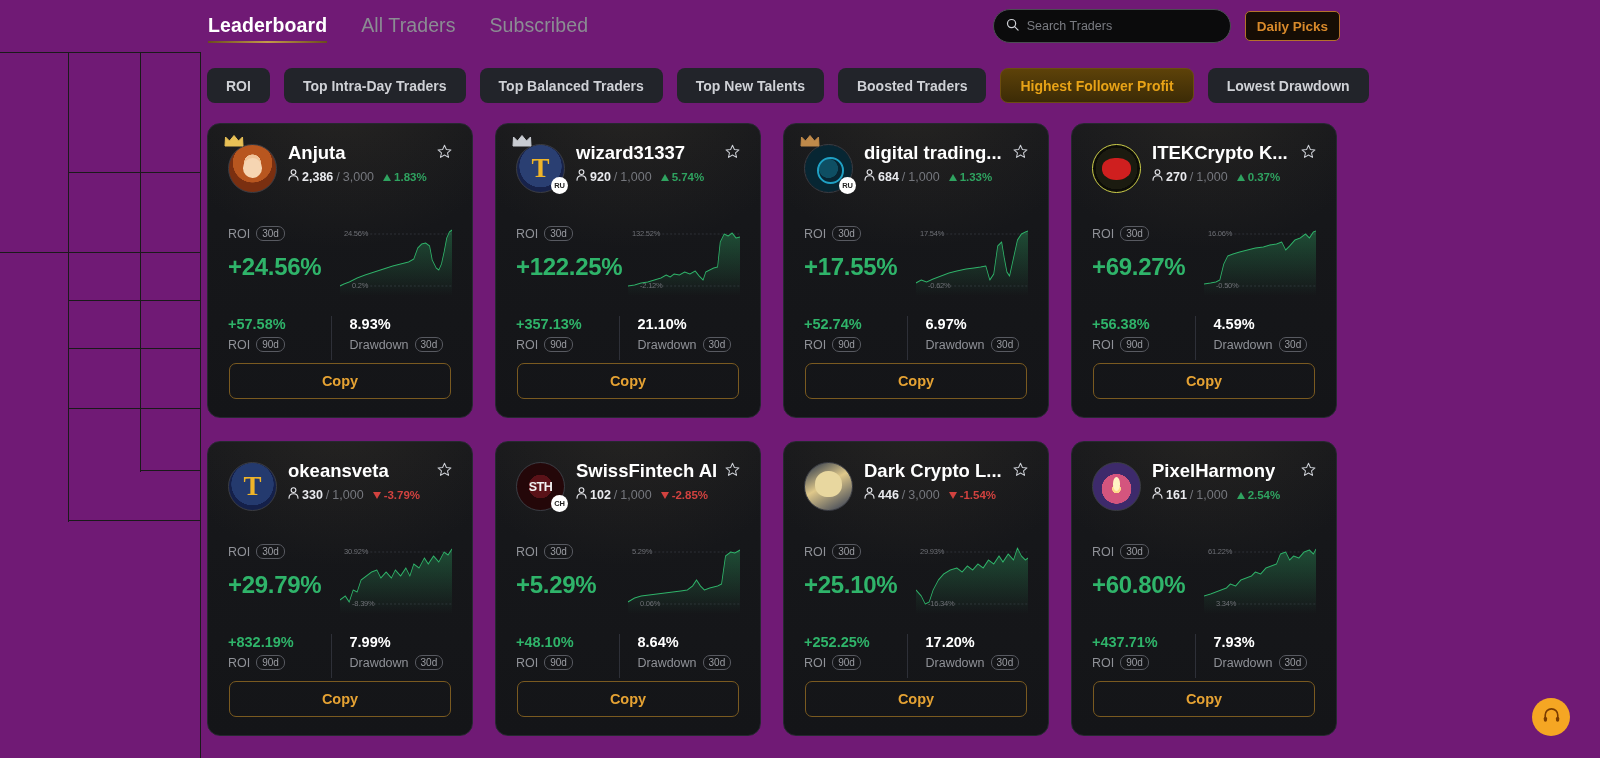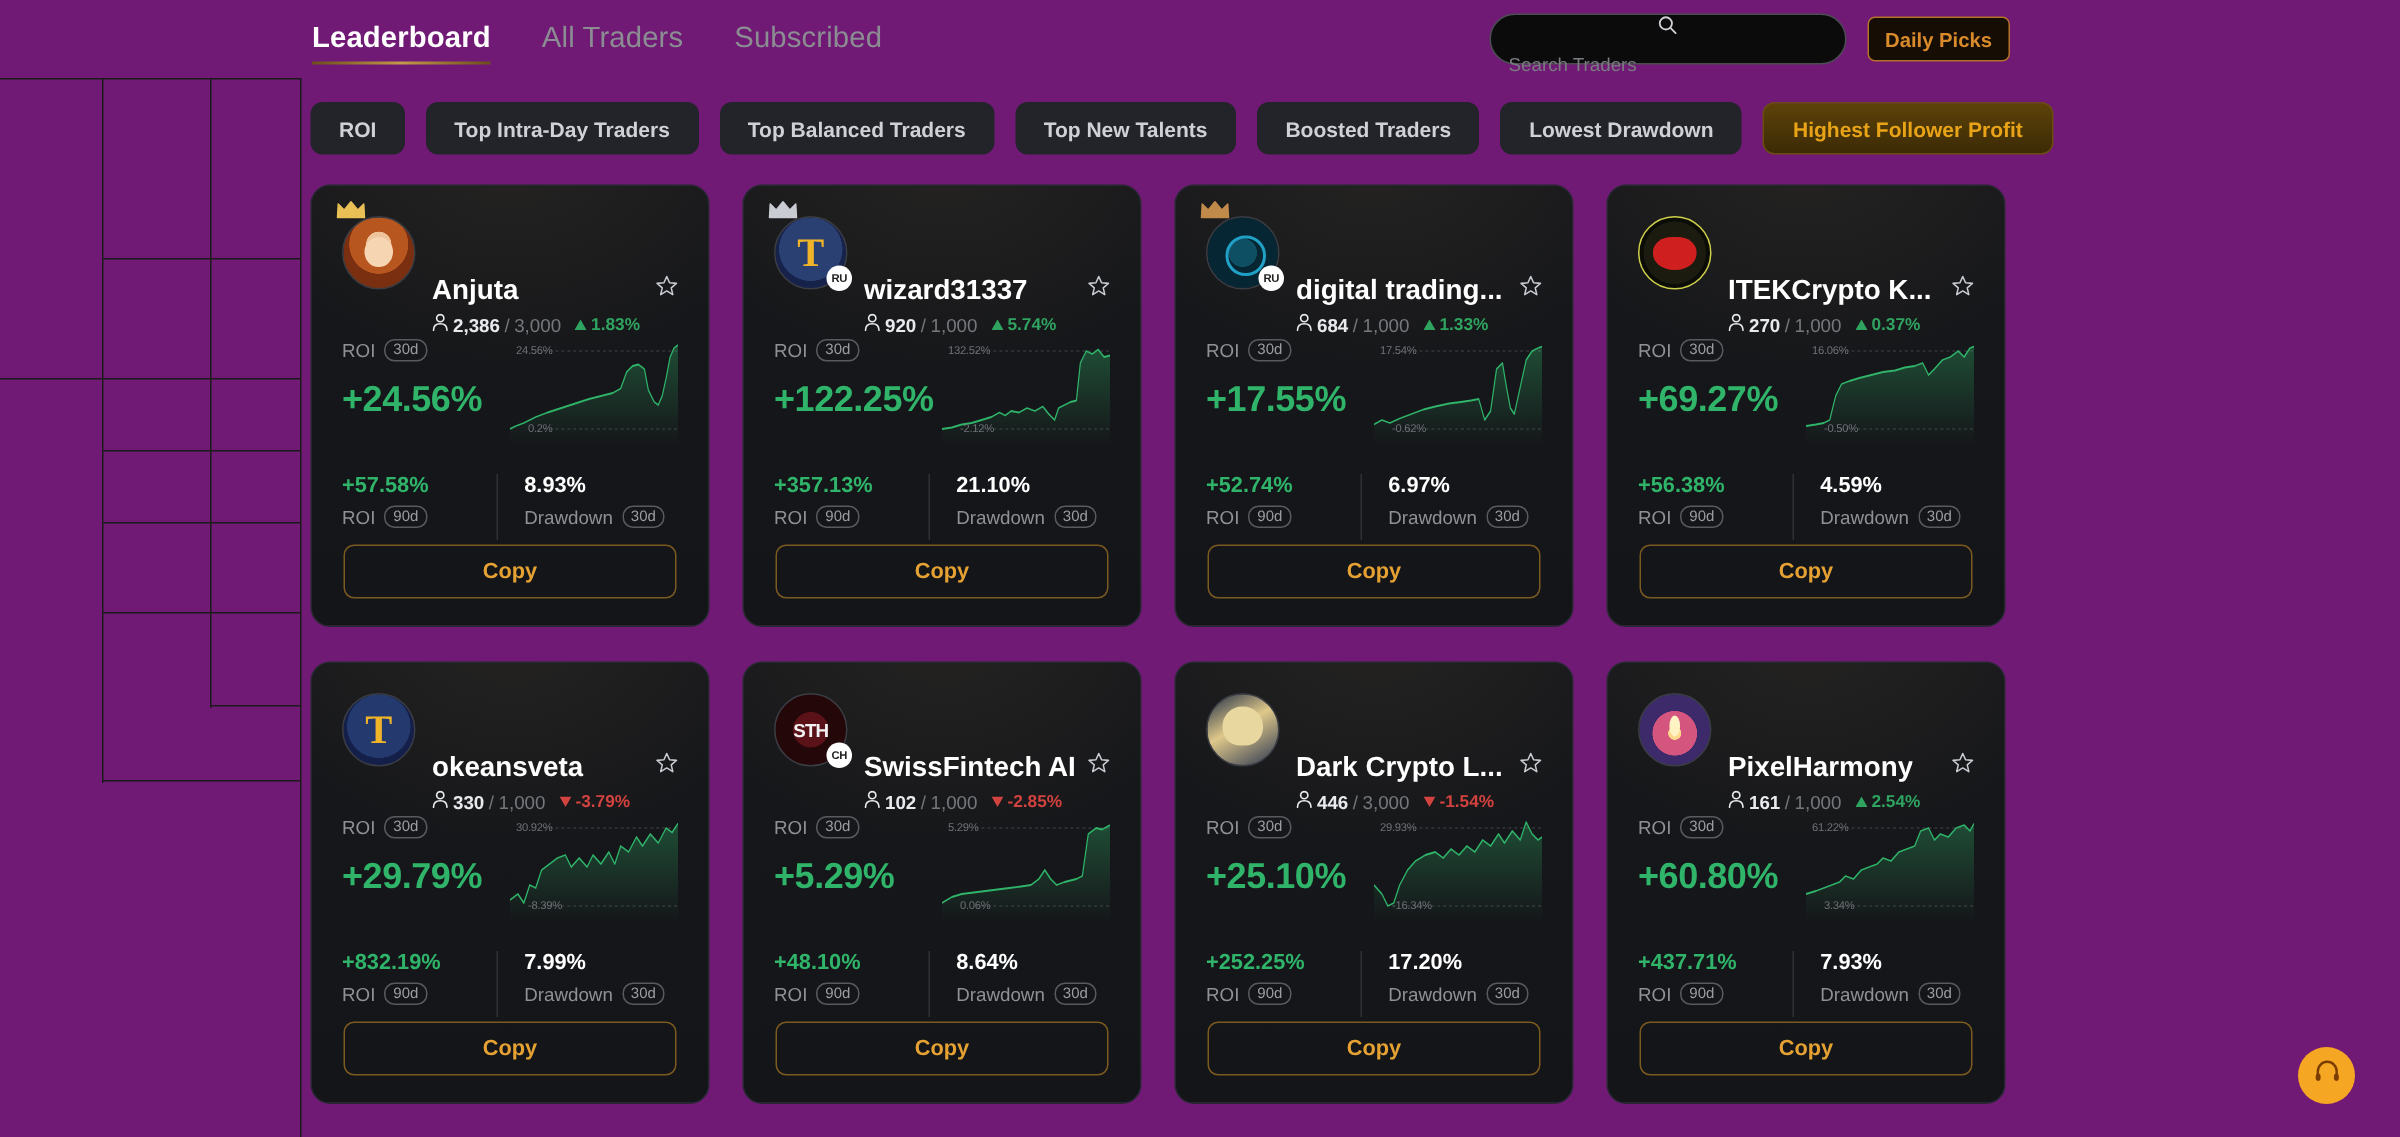--- a/index.html
+++ b/index.html
@@ -27,21 +27,21 @@
   }
   .tab.active { color: #ffffff; font-weight: 700; }
   .tab.active::after {
     content: ""; position: absolute; left: 0; right: 0; bottom: -6px; height: 2px;
     background: linear-gradient(90deg,#6b4c1d,#c49a4a,#6b4c1d);
   }
 
   .top-right { position: absolute; right: 260px; top: 9px; display: flex; align-items: center; gap: 14px; }
   .search-box {
     width: 238px; height: 34px; border: 1px solid #4b4d52; border-radius: 17px;
-    display: flex; align-items: center; padding: 0 12px; gap: 8px; background: #0b0b0c; flex-direction: column;
+    display: flex; align-items: center; padding: 0 12px; gap: 8px; background: #0b0b0c;
   }
   .search-box svg { flex: 0 0 auto; }
   .search-input {
     background: transparent; border: 0; outline: none; color: #d8d9dd;
     font-size: 12.5px; font-family: "Liberation Sans", sans-serif; width: 100%;
   }
   .search-input::placeholder { color: #7a7c82; }
   .daily-picks {
     height: 30px; padding: 0 11px; border: 1px solid #b4712a; border-radius: 5px;
     background: #160d05; color: #d98a2b; font-size: 13.5px; font-weight: 700;
@@ -79,21 +79,21 @@
   .avatar {
     width: 49px; height: 49px; border-radius: 50%; overflow: hidden;
     border: 1.5px solid #3b3d44; position: relative;
   }
   .crown { position: absolute; left: -4px; top: -12px; font-size: 19px; line-height: 1; z-index: 3; }
   .flag {
     position: absolute; right: -3px; bottom: -1px; width: 17px; height: 17px; border-radius: 50%;
     background: #fff; color: #222; font-size: 7.5px; font-weight: 700;
     display: flex; align-items: center; justify-content: center; z-index: 3; letter-spacing: -.2px;
   }
-  .head-text { flex: 1 1 auto; min-width: 0; margin-top: 40px; }
+  .head-text { flex: 1 1 auto; min-width: 0; }
   .name-row { display: flex; align-items: center; justify-content: space-between; gap: 6px; }
   .tname {
     font-size: 18.5px; font-weight: 700; color: #fff; white-space: nowrap;
     overflow: hidden; text-overflow: ellipsis;
   }
   .star { flex: 0 0 auto; cursor: pointer; }
   .sub-row { display: flex; align-items: center; gap: 9px; margin-top: 5px; font-size: 12.5px; }
   .followers { color: #e9eaee; font-weight: 700; display: flex; align-items: center; gap: 3px; }
   .followers .cap { color: #75777d; font-weight: 400; }
   .delta { font-size: 11.5px; font-weight: 600; display: flex; align-items: center; gap: 3px; }
@@ -194,22 +194,22 @@
       <div class="daily-picks">Daily Picks</div>
     </div>
   </div>
 
   <div class="chips">
     <div class="chip">ROI</div>
     <div class="chip">Top Intra-Day Traders</div>
     <div class="chip">Top Balanced Traders</div>
     <div class="chip">Top New Talents</div>
     <div class="chip">Boosted Traders</div>
+    <div class="chip active">Highest Follower Profit</div>
     <div class="chip">Lowest Drawdown</div>
-    <div class="chip active">Highest Follower Profit</div>
   </div>
 
   <div class="grid" id="card-grid">
       <div class="card">
     <div class="card-head">
       <div class="avatar-wrap">
         <span class="crown">
          <svg width="20" height="14" viewBox="0 0 20 14">
                 <path d="M1 12 L1.5 3 L5.5 7 L10 1.5 L14.5 7 L18.5 3 L19 12 Z" fill="#e8c056" stroke="#e8c056" stroke-width="1" stroke-linejoin="round"></path>
               </svg>

